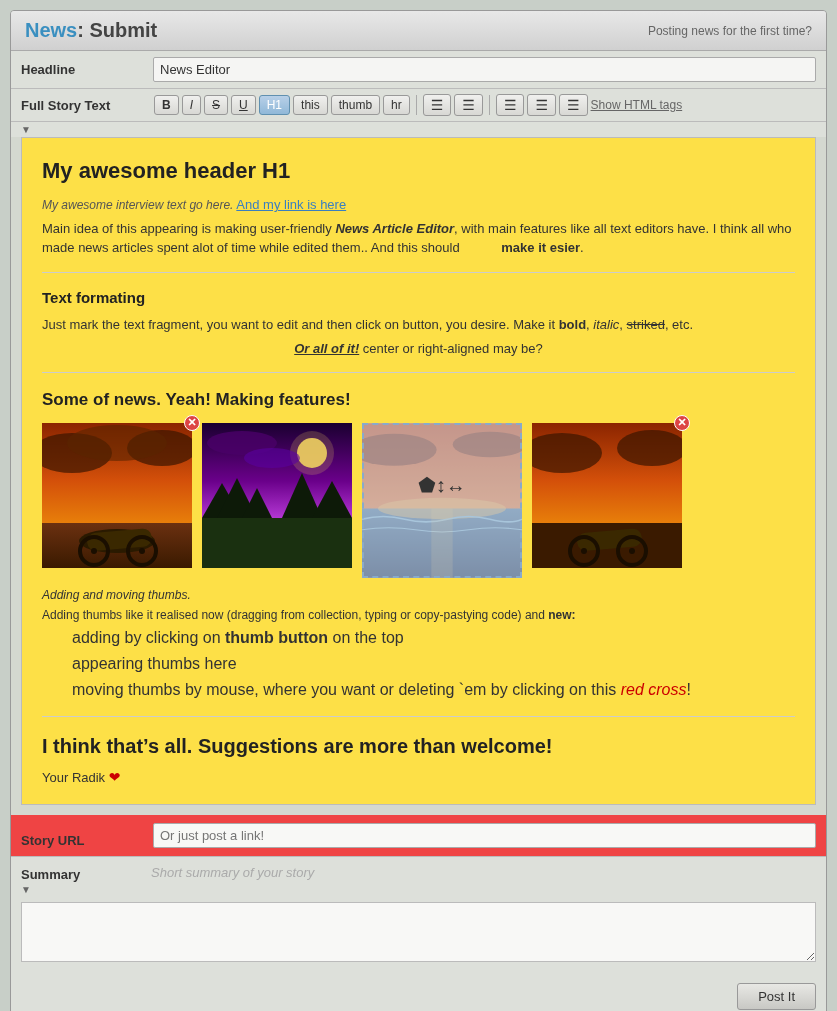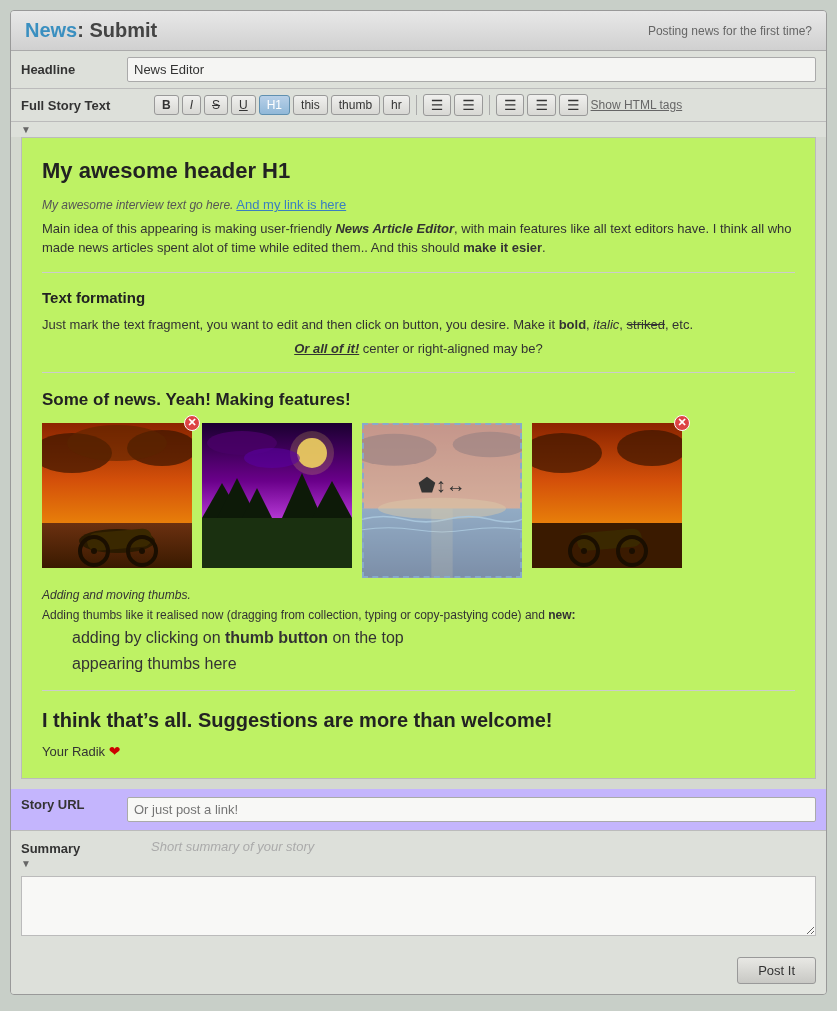--- a/index.html
+++ b/index.html
@@ -50,21 +50,21 @@
 
     
     .form-row {
       display: flex;
       align-items: center;
       padding: 6px 10px;
       border-bottom: 1px solid #bbb;
       background: #dde0da;
     }
     .form-label {
-      width: 106px;
+      width: 132px;
       font-size: 13px;
       color: #333;
       font-weight: bold;
       flex-shrink: 0;
     }
     .form-input {
       flex: 1;
       padding: 4px 6px;
       border: 1px solid #aaa;
       background: #f5f5f3;
@@ -135,21 +135,21 @@
       display: block;
       text-align: left;
       padding: 2px 10px;
       background: #dde0da;
       color: #666;
       font-size: 10px;
     }
 
     
     .editor-area {
-      background: #bef264;
+      background: #fde047;
       margin: 0 10px 10px 10px;
       border: 1px solid #bbb;
       padding: 16px 20px;
       font-size: 13px;
       color: #333;
       line-height: 1.5;
     }
 
     .editor-h1 {
       font-size: 22px;
@@ -165,21 +165,21 @@
     .editor-link {
       color: #3a7fc0;
       text-decoration: underline;
     }
     .editor-main-text {
       font-size: 13px;
       color: #333;
       margin-top: 4px;
     }
     .editor-bold { font-weight: bold; font-style: italic; }
-    .bold-only { font-weight: bold; }
+    .bold-only { font-weight: bold; margin-left: 38px; }
     .hr-line {
       border: none;
       border-top: 1px solid #ccc;
       margin: 14px 0;
     }
 
     .editor-h2 {
       font-size: 15px;
       font-weight: bold;
       color: #222;
@@ -281,23 +281,23 @@
       margin-bottom: 6px;
     }
     .heart {
       color: #c00;
       font-size: 14px;
     }
 
     
     .story-url-row {
       display: flex;
-      align-items: flex-start;
+      align-items: flex-end;
       padding: 8px 10px;
-      background: #c4b5fd;
+      background: #ef4444;
       border-bottom: 1px solid #bbb;
     }
 
     
     .summary-row {
       display: flex;
       align-items: flex-start;
       padding: 8px 10px 0 10px;
       background: #dde0da;
     }
@@ -547,20 +547,23 @@
 
       <div class="adding-thumbs-caption">Adding and moving thumbs.</div>
       <div class="adding-thumbs-desc">
         <span>Adding thumbs like it realised now (dragging from collection, typing or copy-pastying code) and </span><strong>new:</strong>
       </div>
       <ul class="adding-thumbs-list">
         <li>
           <span>adding by clicking on </span><strong>thumb button</strong><span> on the top</span>
         </li>
         <li>appearing thumbs here</li>
+        <li>
+          <span>moving thumbs by mouse, where you want or deleting `em by clicking on this </span><span class="red-text">red cross</span><span>!</span>
+        </li>
       </ul>
 
       <hr class="hr-line">
 
       <div class="closing-h1">I think that’s all. Suggestions are more than welcome!</div>
       <div>
         <span>Your Radik </span><span class="heart">❤</span>
       </div>
 
     </div>

